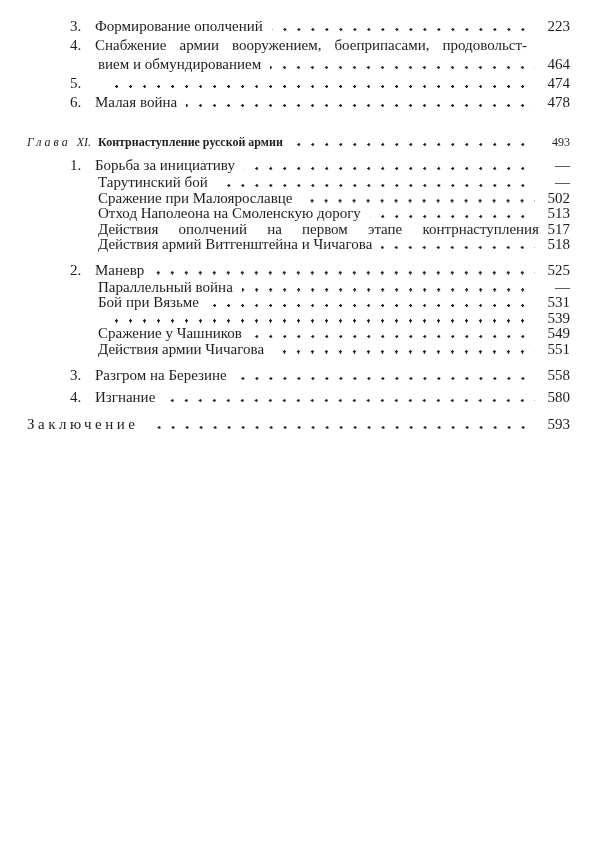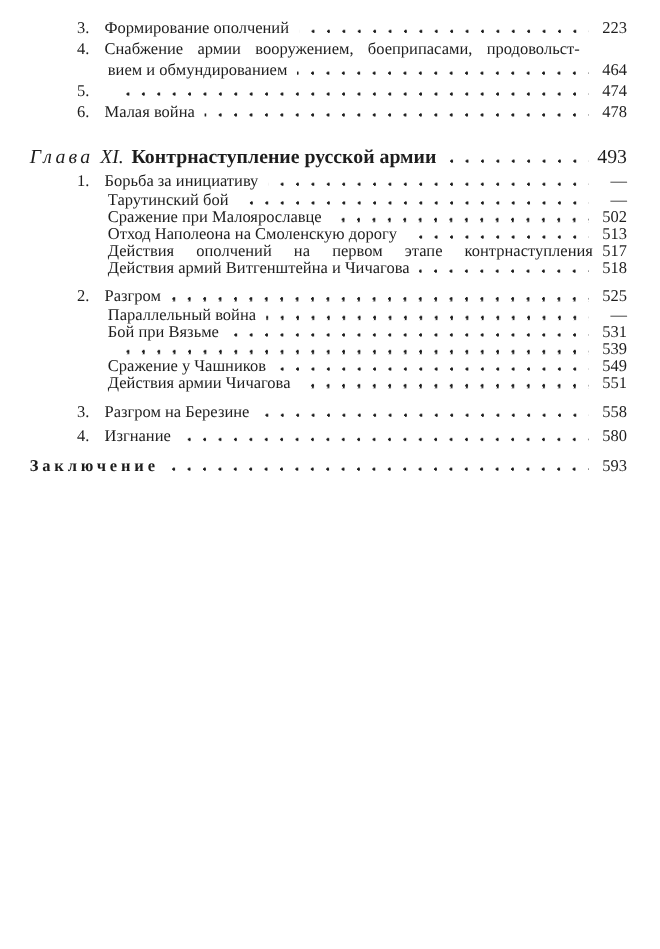--- a/index.html
+++ b/index.html
@@ -29,32 +29,32 @@
     flex:1 1 auto;
     height:3.2px;
     margin:0 5px 0 9px;
     background-image:radial-gradient(circle at 1.6px 1.6px, var(--ink) 1.25px, rgba(0,0,0,0) 1.5px);
     background-size:14px 3.2px;
     background-repeat:repeat-x;
     background-position:right bottom;
   }
   .pg { flex:0 0 auto; min-width:30px; text-align:right; }
 
-  .chapter { margin-top:20px; line-height:20px; font-size:18px; }
+  .chapter { margin-top:20px; line-height:20px; font-size:12px; }
   .chapter-word { font-style:italic; letter-spacing:3px; }
   .chapter-numeral { font-style:italic; margin-left:6px; }
   .chapter-title { font-weight:bold; margin-left:7px;text-align:center; }
 
   .m-s1 { margin-top:4px; }
   .m-s2 { margin-top:8px; }
   .m-s3 { margin-top:9px; }
   .m-s4 { margin-top:3px; }
 
   .conclusion { margin-top:7px; line-height:20px; }
-  .conclusion .label { font-weight:bold; letter-spacing:3.5px;text-align:center; }
+  .conclusion .label { font-weight:normal; letter-spacing:3.5px;text-align:center; }
 </style>
 </head>
 <body>
 
 <div class="page">
   <div class="toc">
 
     <div class="row item">
       <span class="num">3.</span>
       <span class="label">Формирование ополчений</span>
@@ -119,21 +119,21 @@
       <span class="pg">517</span>
     </div>
     <div class="row sub">
       <span class="label">Действия армий Витгенштейна и Чичагова</span>
       <span class="dots"></span>
       <span class="pg">518</span>
     </div>
 
     <div class="row item m-s2">
       <span class="num">2.</span>
-      <span class="label">Разгром</span>
+      <span class="label">Маневр</span>
       <span class="dots"></span>
       <span class="pg">525</span>
     </div>
     <div class="row sub">
       <span class="label">Параллельный война</span>
       <span class="dots"></span>
       <span class="pg">—</span>
     </div>
     <div class="row sub">
       <span class="label">Бой при Вязьме</span>

